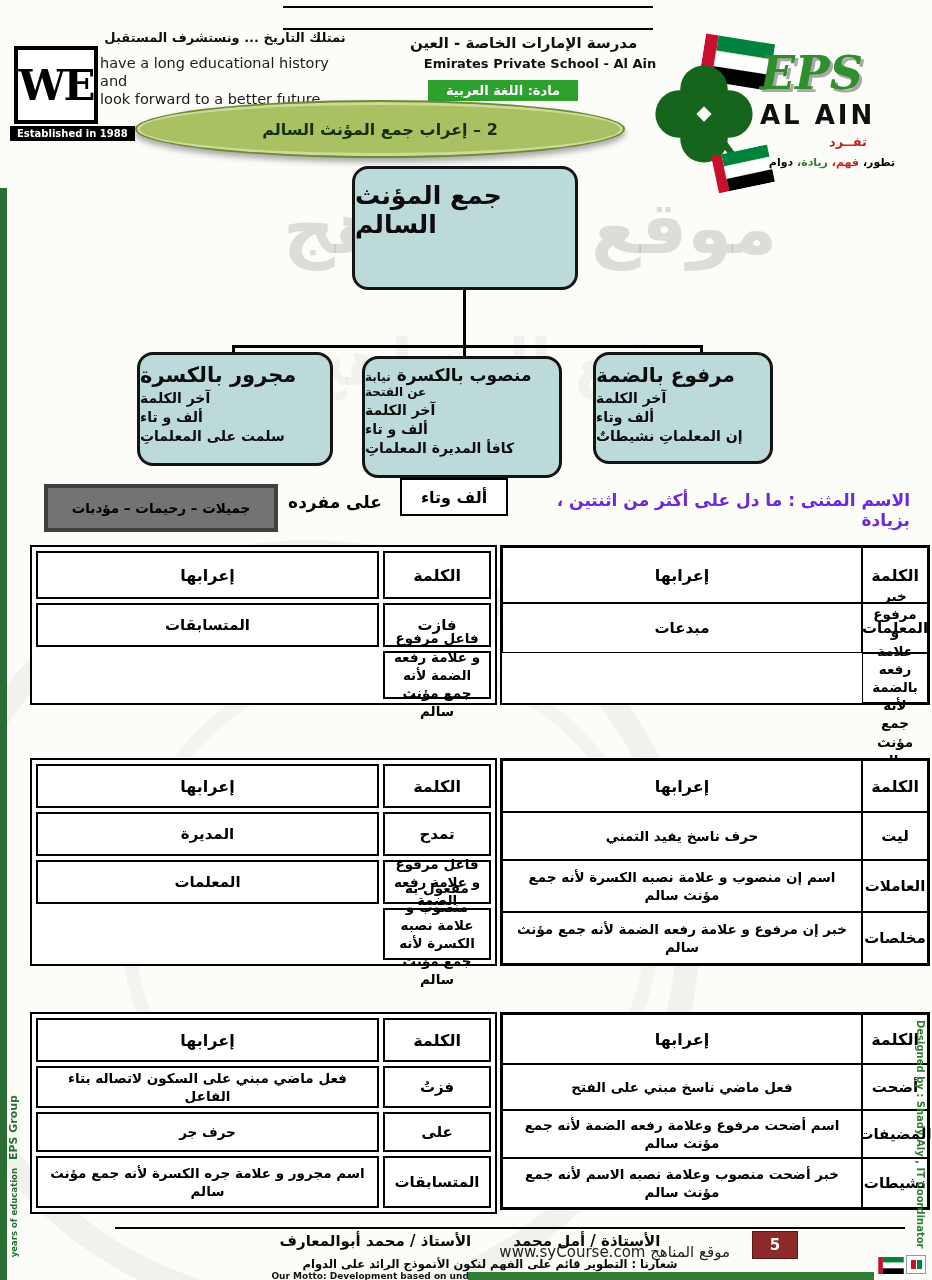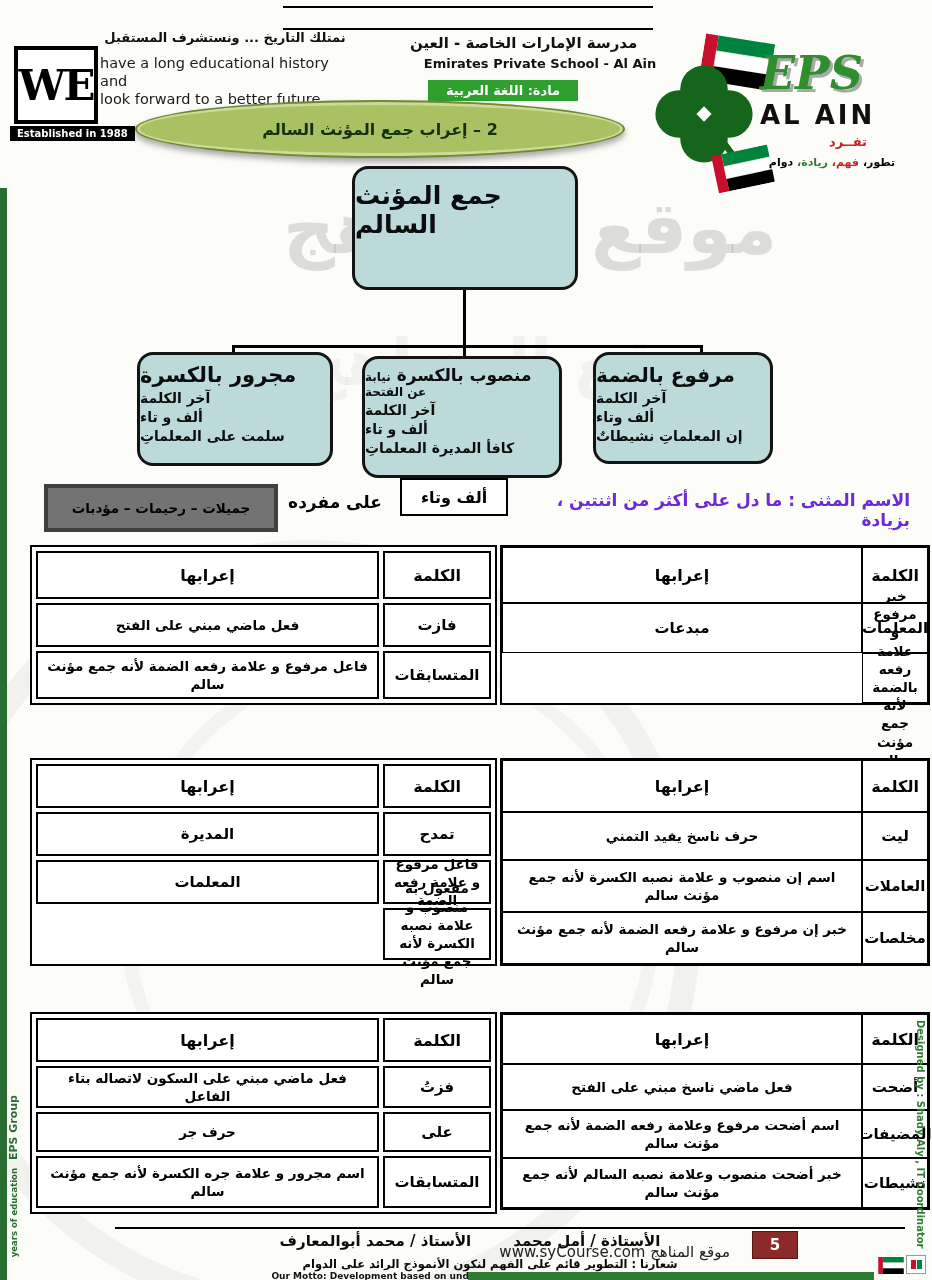--- a/index.html
+++ b/index.html
@@ -191,21 +191,20 @@
     <div class="c ch">الكلمة</div>
     <div class="c ch">إعرابها</div>
     <div class="c cw">المعلمات</div>
     <div class="c cw">مبدعات</div>
     <div class="c cp">خبر مرفوع و علامة رفعه بالضمة لأنه جمع مؤنث سالم</div>
   </div>
   <div class="lt" style="left:30px;top:545px;width:467px;grid-template-columns:108px 1fr;grid-template-rows:48px 44px 48px">
     <div class="c ch">الكلمة</div>
     <div class="c ch">إعرابها</div>
     <div class="c cw">فازت</div>
-    <div class="c cp">فعل ماضي مبني على الفتح</div>
     <div class="c cw">المتسابقات</div>
     <div class="c cp">فاعل مرفوع و علامة رفعه الضمة  لأنه جمع مؤنث سالم</div>
   </div>
 
   <div class="rt" style="left:500px;top:758px;width:430px;grid-template-columns:66px 1fr;grid-template-rows:52px 48px 52px 52px">
     <div class="c ch">الكلمة</div>
     <div class="c ch">إعرابها</div>
     <div class="c cw">ليت</div>
     <div class="c cp">حرف ناسخ يفيد التمني</div>
     <div class="c cw">العاملات</div>
@@ -224,21 +223,21 @@
   </div>
 
   <div class="rt" style="left:500px;top:1012px;width:430px;grid-template-columns:66px 1fr;grid-template-rows:50px 46px 48px 50px">
     <div class="c ch">الكلمة</div>
     <div class="c ch">إعرابها</div>
     <div class="c cw">أضحت</div>
     <div class="c cp">فعل ماضي ناسخ مبني على الفتح</div>
     <div class="c cw">المضيفات</div>
     <div class="c cp">اسم أضحت مرفوع وعلامة رفعه الضمة لأنه جمع مؤنث سالم</div>
     <div class="c cw">نشيطات</div>
-    <div class="c cp">خبر أضحت منصوب وعلامة نصبه السالم لأنه جمع مؤنث سالم</div>
+    <div class="c cp">خبر أضحت منصوب وعلامة نصبه الاسم لأنه جمع مؤنث سالم</div>
   </div>
   <div class="lt" style="left:30px;top:1012px;width:467px;grid-template-columns:108px 1fr;grid-template-rows:44px 42px 40px 52px">
     <div class="c ch">الكلمة</div>
     <div class="c ch">إعرابها</div>
     <div class="c cw">فزتُ</div>
     <div class="c cp">فعل ماضي مبني على السكون لاتصاله بتاء الفاعل</div>
     <div class="c cw">على</div>
     <div class="c cp">حرف جر</div>
     <div class="c cw">المتسابقات</div>
     <div class="c cp">اسم مجرور و علامة جره الكسرة لأنه جمع مؤنث سالم</div>

